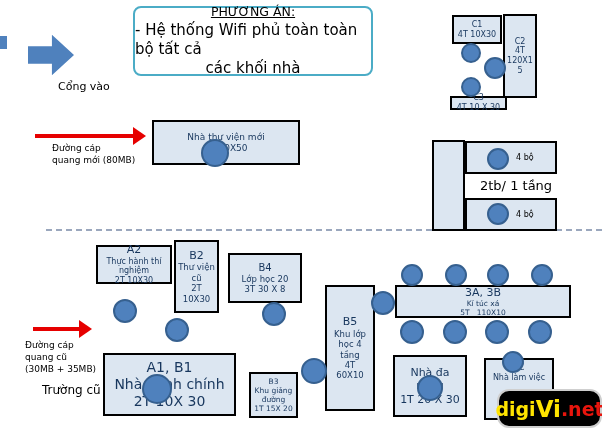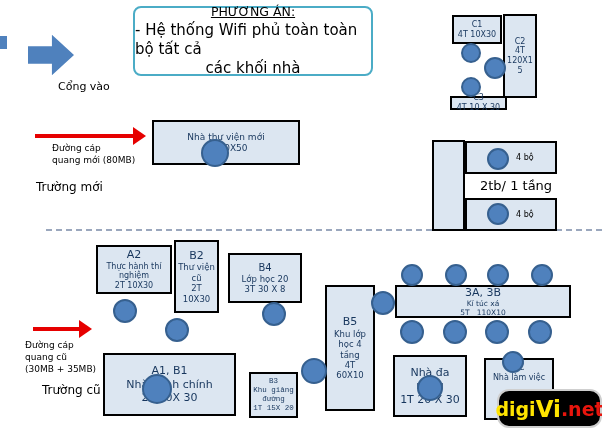--- a/index.html
+++ b/index.html
@@ -4,21 +4,21 @@
 <style>
   html,body{margin:0;padding:0;background:#fff;}
   .stage{position:relative;width:602px;height:428px;background:#ffffff;
          font-family:"DejaVu Sans",sans-serif;overflow:hidden;color:#000;}
   
   .bld{position:absolute;background:#dce6f1;border:2px solid #000;box-sizing:border-box;
        display:flex;flex-direction:column;align-items:center;justify-content:center;
        text-align:center;color:#17365d;z-index:2;}
   .bld .ln{line-height:1.22;white-space:pre-wrap;}
   .s75{font-size:7.5px;} .s8{font-size:8px;} .s85{font-size:8.5px;} .s9{font-size:9px;}
-  .s95{font-size:11px;} .s10{font-size:10px;} .s11{font-size:11px;}
+  .s95{font-size:14px;} .s10{font-size:10px;} .s11{font-size:11px;}
   
   .ap{position:absolute;border-radius:50%;background:#4f81bd;border:2px solid #36608f;
       box-sizing:border-box;z-index:3;}
   
   .title-box{position:absolute;left:133px;top:6px;width:240px;height:70px;background:#fff;
              border:2px solid #4bacc6;border-radius:8px;box-sizing:border-box;z-index:2;
              display:flex;flex-direction:column;align-items:center;justify-content:center;color:#000;}
   .title-head{font-size:12.5px;text-decoration:underline;margin-bottom:2px;}
   .title-line{font-size:15px;line-height:1.25;}
   
@@ -69,21 +69,20 @@
   <div class="bld" style="left:450px;top:96px;width:57px;height:14px;">
     <div class="ln s8">C3</div>
     <div class="ln s8">4T 10 X 30</div>
   </div>
 
   <div class="red-arrow" style="left:35px;top:134px;width:98px;"></div>
   <div class="lbl" style="left:52px;top:142px;font-size:9px;">
     <div>Đường cáp</div>
     <div>quang mới (80MB)</div>
   </div>
-  <div class="lbl" style="left:36px;top:179px;font-size:12px;">Trường mới</div>
 
   <div class="bld" style="left:152px;top:120px;width:148px;height:45px;">
     <div class="ln s9">Nhà thư viện mới</div>
     <div class="ln s9">3T 10X50</div>
   </div>
 
   <div class="bld" style="left:432px;top:140px;width:33px;height:91px;"></div>
   <div class="bld" style="left:465px;top:141px;width:92px;height:33px;"></div>
   <div class="bld" style="left:465px;top:198px;width:92px;height:33px;"></div>
   <div class="lbl" style="left:516px;top:153px;font-size:8px;z-index:4;">4 bộ</div>
@@ -93,21 +92,21 @@
   <div class="dash"></div>
 
   <div class="red-arrow" style="left:33px;top:327px;width:46px;"></div>
   <div class="lbl" style="left:25px;top:339px;font-size:9px;">
     <div>Đường cáp</div>
     <div>quang cũ</div>
     <div>(30MB + 35MB)</div>
   </div>
   <div class="lbl" style="left:42px;top:382px;font-size:12px;">Trường cũ</div>
 
-  <div class="bld" style="left:96px;top:245px;width:76px;height:49px;text-align:right;">
+  <div class="bld" style="left:96px;top:245px;width:76px;height:39px;text-align:right;">
     <div class="ln s11">A2</div>
     <div class="ln s8">Thực hành thí</div>
     <div class="ln s8">nghiệm</div>
     <div class="ln s8">2T 10X30</div>
   </div>
   <div class="bld" style="left:174px;top:240px;width:45px;height:73px;">
     <div class="ln s11">B2</div>
     <div class="ln s85">Thư viện</div>
     <div class="ln s85">cũ</div>
     <div class="ln s85">2T</div>
@@ -129,21 +128,21 @@
   <div class="bld" style="left:395px;top:285px;width:176px;height:33px;">
     <div class="ln s11">3A, 3B</div>
     <div class="ln s75">Kí túc xá</div>
     <div class="ln s75">5T   110X10</div>
   </div>
   <div class="bld" style="left:103px;top:353px;width:133px;height:63px;">
     <div class="ln s95">A1, B1</div>
     <div class="ln s95">Nhà hành chính</div>
     <div class="ln s95">2T 10X 30</div>
   </div>
-  <div class="bld" style="left:249px;top:372px;width:49px;height:46px;font-family:Liberation Mono, monospace;">
+  <div class="bld" style="left:249px;top:372px;width:49px;height:46px;">
     <div class="ln s75">B3</div>
     <div class="ln s75">Khu giảng</div>
     <div class="ln s75">đường</div>
     <div class="ln s75">1T 15X 20</div>
   </div>
   <div class="bld" style="left:393px;top:355px;width:74px;height:62px;">
     <div class="ln s11">Nhà đa năng</div>
     <div class="ln s11">1T 20 X 30</div>
   </div>
   <div class="bld" style="left:484px;top:358px;width:70px;height:62px;justify-content:flex-start;padding-top:3px;">

